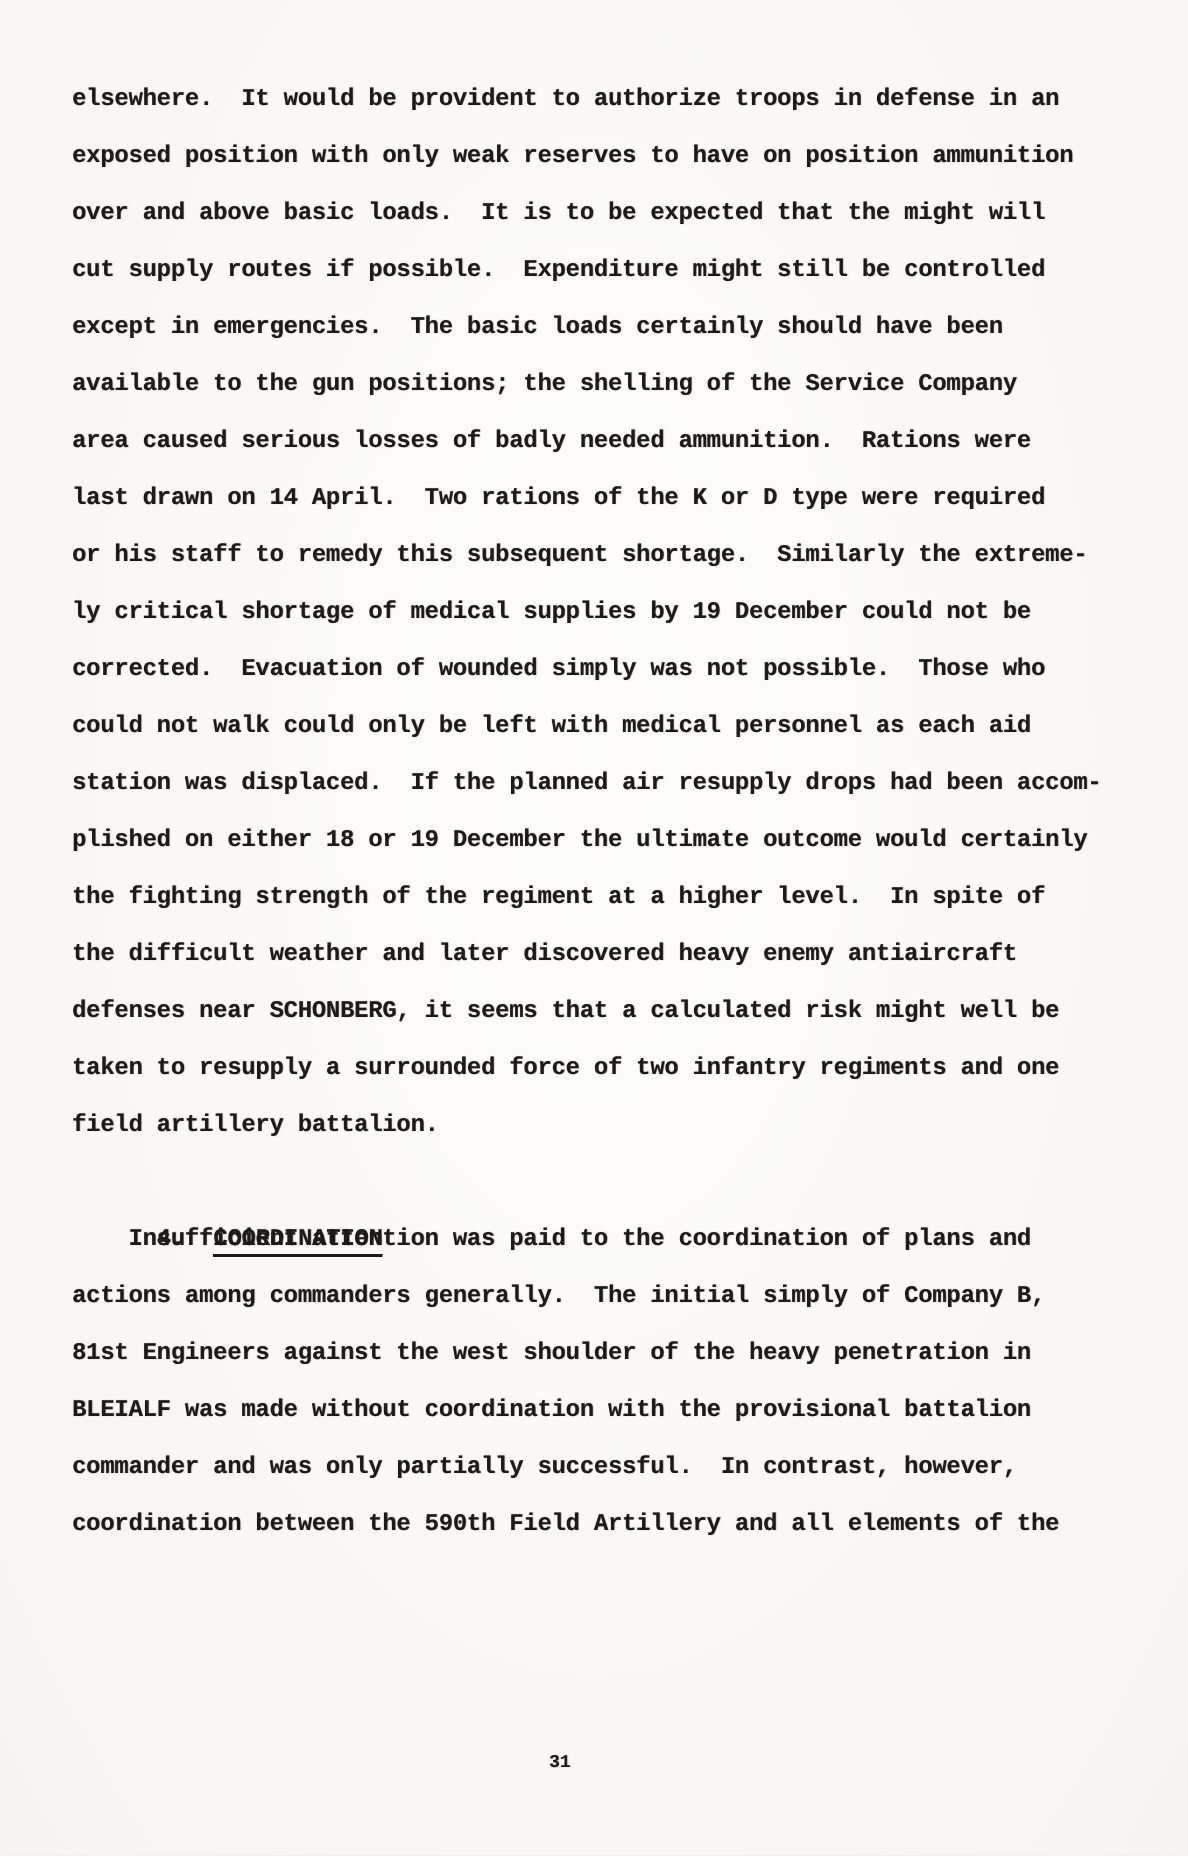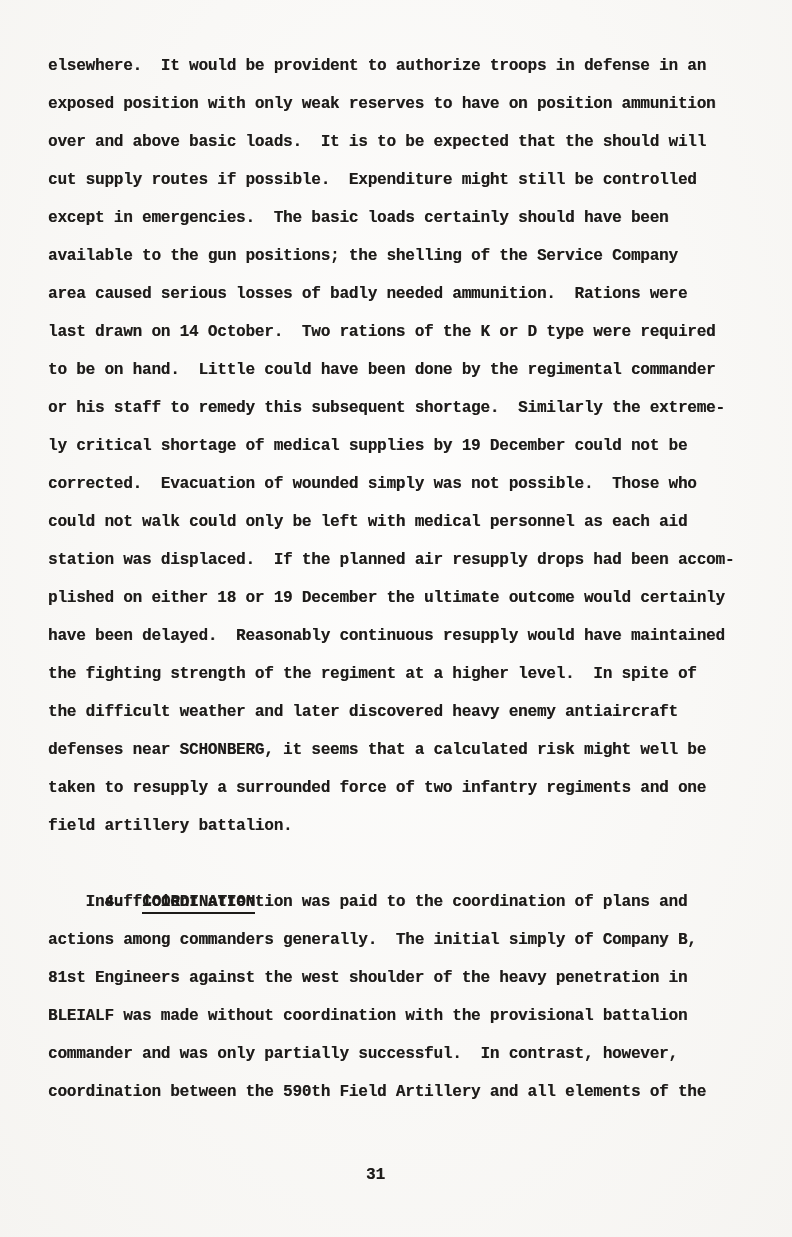--- a/index.html
+++ b/index.html
@@ -35,48 +35,46 @@
   .heading .title {
     border-bottom: 2.5px solid #1d1b19;
     padding-bottom: 1px;
     margin-left: 19px;
   }
   .page-number {
     position: absolute;
     left: 366px;
     top: 1156px;
     white-space: pre;
-    font-size: 16px;
+    font-size: 12px;
     line-height: 38px;
     font-weight: 700;
     color: #1d1b19;
     text-shadow: 0.3px 0.3px 0.6px rgba(25,22,20,0.55);
   }
 </style>
 </head>
 <body>
 
 <div class="page">
   <div class="textblock">
     <div class="line">elsewhere.  It would be provident to authorize troops in defense in an</div>
     <div class="line">exposed position with only weak reserves to have on position ammunition</div>
-    <div class="line">over and above basic loads.  It is to be expected that the should will</div>
+    <div class="line">over and above basic loads.  It is to be expected that the might will</div>
     <div class="line">cut supply routes if possible.  Expenditure might still be controlled</div>
     <div class="line">except in emergencies.  The basic loads certainly should have been</div>
     <div class="line">available to the gun positions; the shelling of the Service Company</div>
     <div class="line">area caused serious losses of badly needed ammunition.  Rations were</div>
-    <div class="line">last drawn on 14 October.  Two rations of the K or D type were required</div>
-    <div class="line">to be on hand.  Little could have been done by the regimental commander</div>
+    <div class="line">last drawn on 14 April.  Two rations of the K or D type were required</div>
     <div class="line">or his staff to remedy this subsequent shortage.  Similarly the extreme-</div>
     <div class="line">ly critical shortage of medical supplies by 19 December could not be</div>
     <div class="line">corrected.  Evacuation of wounded simply was not possible.  Those who</div>
     <div class="line">could not walk could only be left with medical personnel as each aid</div>
     <div class="line">station was displaced.  If the planned air resupply drops had been accom-</div>
     <div class="line">plished on either 18 or 19 December the ultimate outcome would certainly</div>
-    <div class="line">have been delayed.  Reasonably continuous resupply would have maintained</div>
     <div class="line">the fighting strength of the regiment at a higher level.  In spite of</div>
     <div class="line">the difficult weather and later discovered heavy enemy antiaircraft</div>
     <div class="line">defenses near SCHONBERG, it seems that a calculated risk might well be</div>
     <div class="line">taken to resupply a surrounded force of two infantry regiments and one</div>
     <div class="line">field artillery battalion.</div>
     <div class="line heading">
       <span class="num">4.</span><span class="title">COORDINATION</span>
     </div>
     <div class="line">    Insufficient attention was paid to the coordination of plans and</div>
     <div class="line">actions among commanders generally.  The initial simply of Company B,</div>

